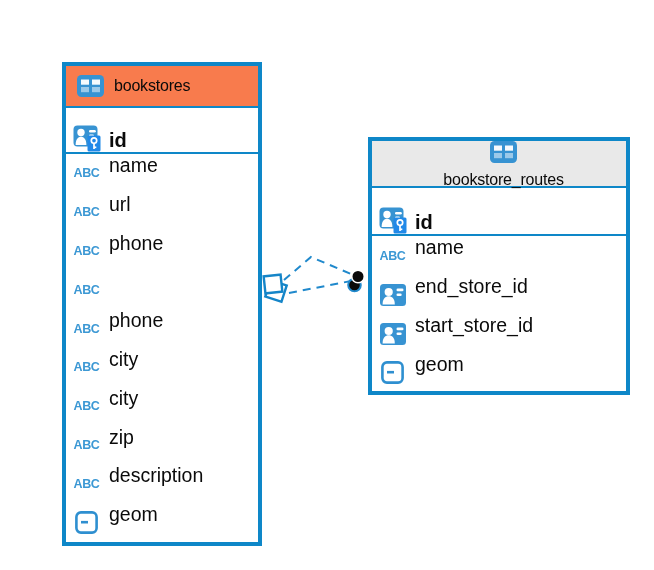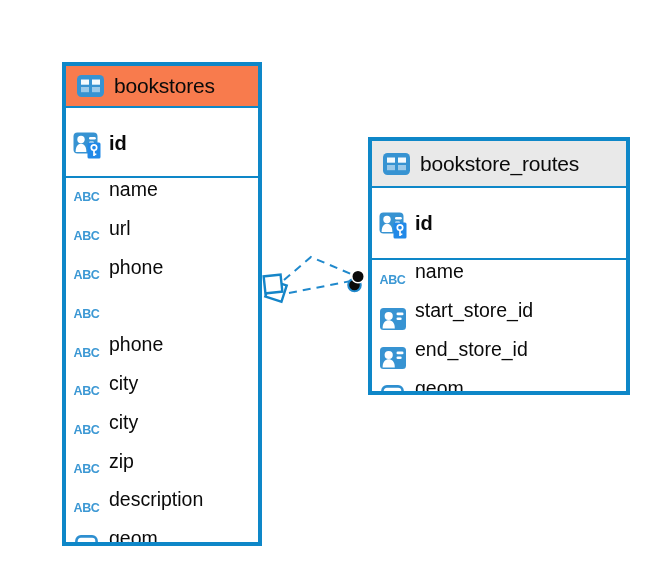--- a/index.html
+++ b/index.html
@@ -16,28 +16,28 @@
     display:flex;flex-direction:column;overflow:hidden;
   }
   #table-bookstores{left:62px;top:62px;width:200px;height:484px;}
   #table-bookstore-routes{left:368px;top:137px;width:262px;height:258px;}
 
   .thead{
     display:flex;align-items:center;gap:8px;padding-left:9px;
     border-bottom:2.5px solid #0E87C8;flex:none;
   }
   #table-bookstores .thead{height:40px;background:#F87B4D;}
-  #table-bookstore-routes .thead{height:45px;background:#E9E9E9;}
-
-  .tname{font-size:21px;letter-spacing:-0.2px;white-space:nowrap;}
+  #table-bookstore-routes .thead{height:45px;background:#E9E9E9;flex-direction:column;}
+
+  .tname{font-size:16px;letter-spacing:-0.2px;white-space:nowrap;}
 
   .idrow{
-    display:flex;align-items:flex-start;gap:7px;padding-left:5px;
+    display:flex;align-items:flex-end;gap:7px;padding-left:5px;
     border-bottom:2.5px solid #0E87C8;flex:none;
-    font-weight:700;font-size:20px;margin-top:24px;
+    font-weight:700;font-size:20px;
   }
   #table-bookstores .idrow{height:44px;}
   #table-bookstore-routes .idrow{height:46px;}
 
   .colrow{
     display:flex;gap:7px;padding-left:5px;
     flex:none;font-size:19.5px;
   }
   #table-bookstores .colrow{height:38.8px;}
   #table-bookstore-routes .colrow{height:39px;}
@@ -193,33 +193,33 @@
     <div class="colrow">
       <span class="iconbox">
         <svg width="26" height="22" viewBox="0 0 26 22">
           <rect width="26" height="22" rx="3.5" fill="#3793D2"></rect>
           <circle cx="8.7" cy="8" r="4.1" fill="#fff"></circle>
           <path d="M2.6 20.5 C2.6 14.4 5.6 12.3 8.7 12.3 C11.8 12.3 14.8 14.4 14.8 20.5 Z" fill="#fff"></path>
           <rect x="16.5" y="4.6" width="7" height="2.7" rx="1.3" fill="#fff"></rect>
           <rect x="16.5" y="9.4" width="5.2" height="2.7" rx="1.3" fill="#fff"></rect>
         </svg>
       </span>
-      <span class="colname">start_store_id</span>
+      <span class="colname">end_store_id</span>
     </div>
     <div class="colrow">
       <span class="iconbox">
         <svg width="26" height="22" viewBox="0 0 26 22">
           <rect width="26" height="22" rx="3.5" fill="#3793D2"></rect>
           <circle cx="8.7" cy="8" r="4.1" fill="#fff"></circle>
           <path d="M2.6 20.5 C2.6 14.4 5.6 12.3 8.7 12.3 C11.8 12.3 14.8 14.4 14.8 20.5 Z" fill="#fff"></path>
           <rect x="16.5" y="4.6" width="7" height="2.7" rx="1.3" fill="#fff"></rect>
           <rect x="16.5" y="9.4" width="5.2" height="2.7" rx="1.3" fill="#fff"></rect>
         </svg>
       </span>
-      <span class="colname">end_store_id</span>
+      <span class="colname">start_store_id</span>
     </div>
     <div class="colrow">
       <span class="iconbox">
         <svg width="23" height="23" viewBox="0 0 23 23">
           <rect x="1.4" y="1.4" width="20.2" height="20.2" rx="4.5" fill="#fff" stroke="#2E8FD0" stroke-width="2.6"></rect>
           <line x1="6" y1="11.2" x2="13" y2="11.2" stroke="#2E8FD0" stroke-width="2.6"></line>
         </svg>
       </span>
       <span class="colname">geom</span>
     </div>

